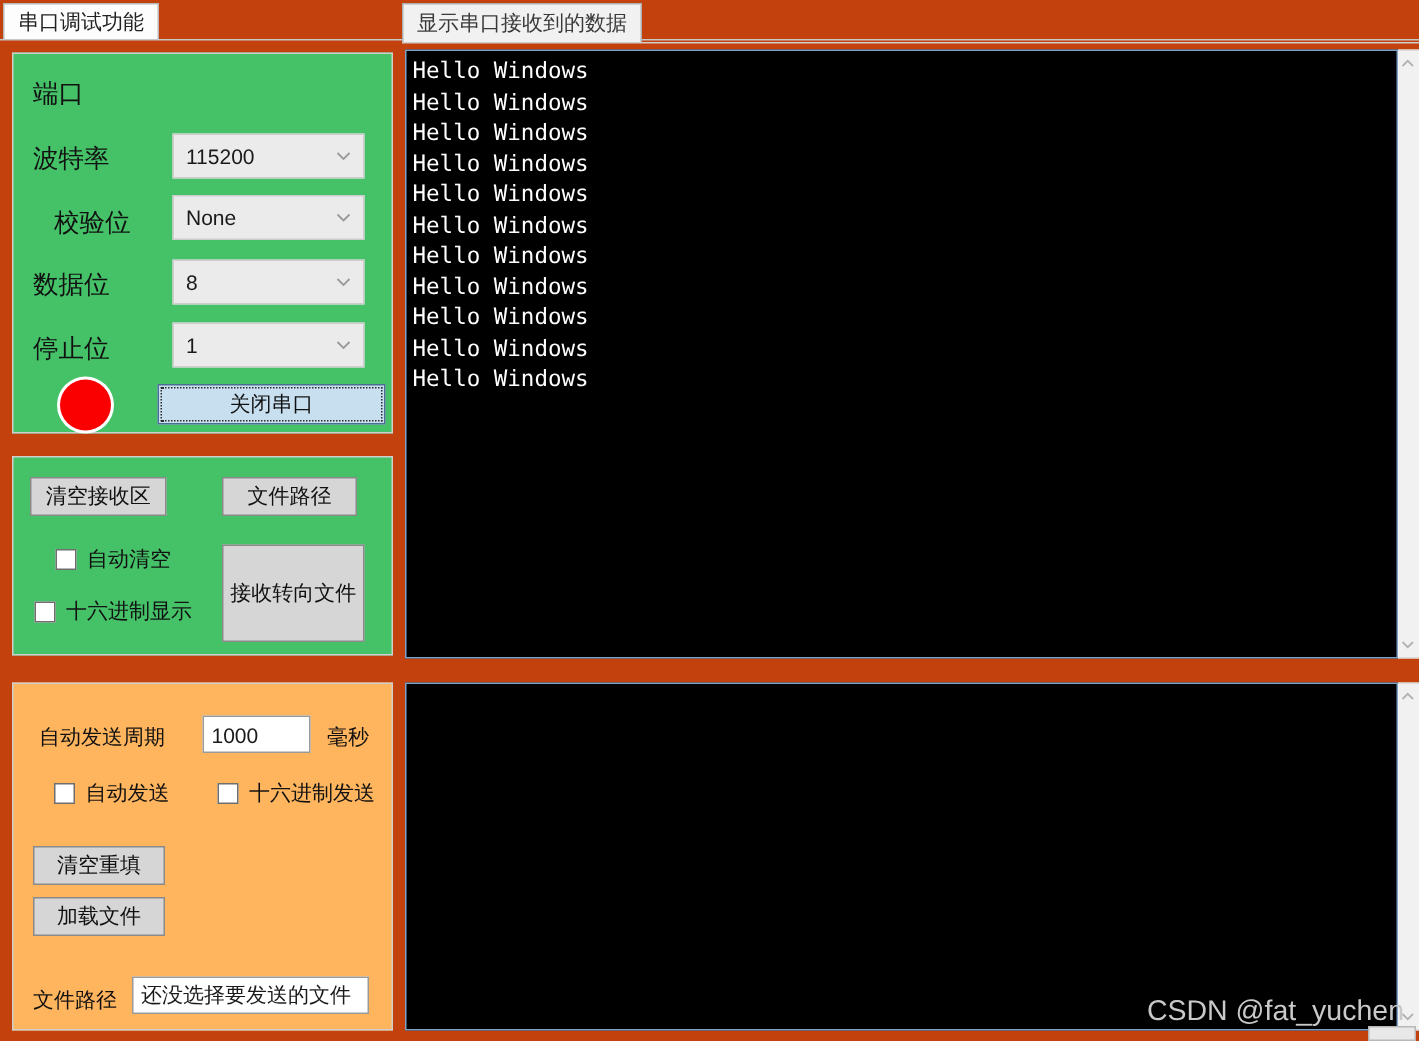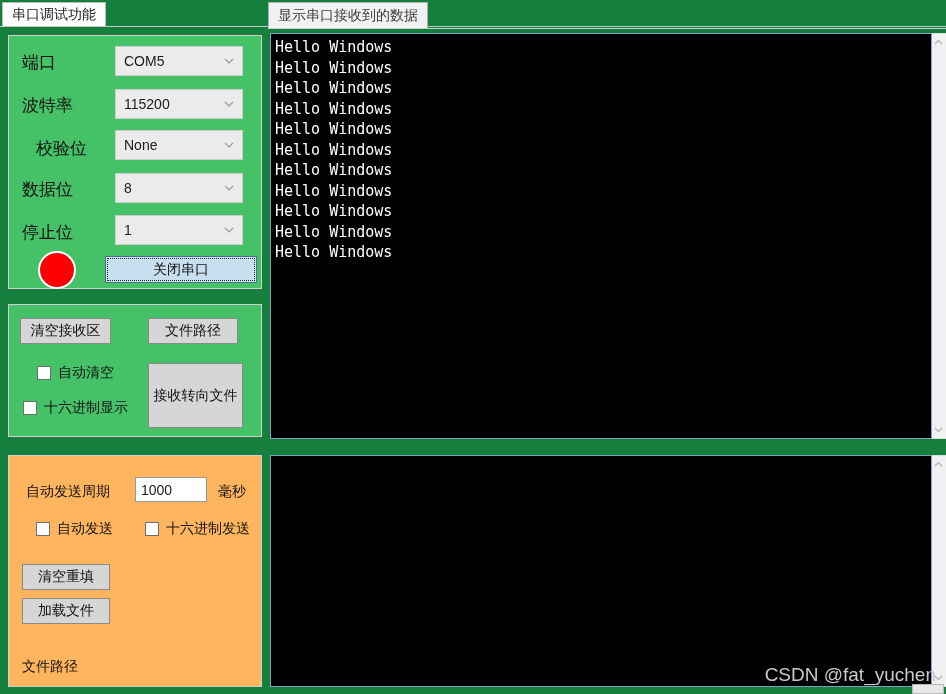--- a/index.html
+++ b/index.html
@@ -6,21 +6,21 @@
   html, body {
     margin: 0; padding: 0;
     width: 946px; height: 694px;
     background: #ffffff;
     font-family: "Liberation Sans", sans-serif;
     overflow: hidden;
   }
   #app {
     position: relative;
     width: 946px; height: 694px;
-    background: #15803d;
+    background: #c2410c;
   }
 
   
   .tab {
     position: absolute;
     background: #f6f6f6;
     border: 1px solid #c8c8c8;
     border-bottom: none;
     color: #222;
     font-size: 14px;
@@ -223,28 +223,20 @@
   <div class="tab" id="tab-recv">显示串口接收到的数据</div>
 
   <div class="panel" id="panel-port"></div>
 
   <div class="lbl" style="left:22px;  top:54px;">端口</div>
   <div class="lbl" style="left:22px;  top:97px;">波特率</div>
   <div class="lbl" style="left:36px;  top:140px;">校验位</div>
   <div class="lbl" style="left:22px;  top:181px;">数据位</div>
   <div class="lbl" style="left:22px;  top:224px;">停止位</div>
 
-  <div class="combo" style="left:115px; top:46px;">
-    <span>COM5</span>
-    <span class="chev">
-      <svg width="10" height="10" viewBox="0 0 10 10">
-          <path d="M1 3 L5 7 L9 3" fill="none" stroke="#9a9a9a" stroke-width="1.2"></path>
-        </svg>
-    </span>
-  </div>
 
   <div class="combo" style="left:115px; top:89px;">
     <span>115200</span>
     <span class="chev">
       <svg width="10" height="10" viewBox="0 0 10 10">
           <path d="M1 3 L5 7 L9 3" fill="none" stroke="#9a9a9a" stroke-width="1.2"></path>
         </svg>
     </span>
   </div>
 
@@ -315,20 +307,21 @@
     <span class="cb-lbl">十六进制发送</span>
   </div>
 
   <div class="btn" style="left:22px;  top:564px; width:88px; height:26px;">清空重填</div>
 
   <div class="btn" style="left:22px;  top:598px; width:88px; height:26px;">加载文件</div>
 
 
   <div class="lbl lbl-sm" style="left:22px; top:659px;">文件路径</div>
 
+  <div class="txtin" style="left:88px; top:651px; width:158px; height:25px;">还没选择要发送的文件</div>
 
   <div class="console-wrap" id="console-recv">
     <div class="console-text">Hello Windows
 Hello Windows
 Hello Windows
 Hello Windows
 Hello Windows
 Hello Windows
 Hello Windows
 Hello Windows

